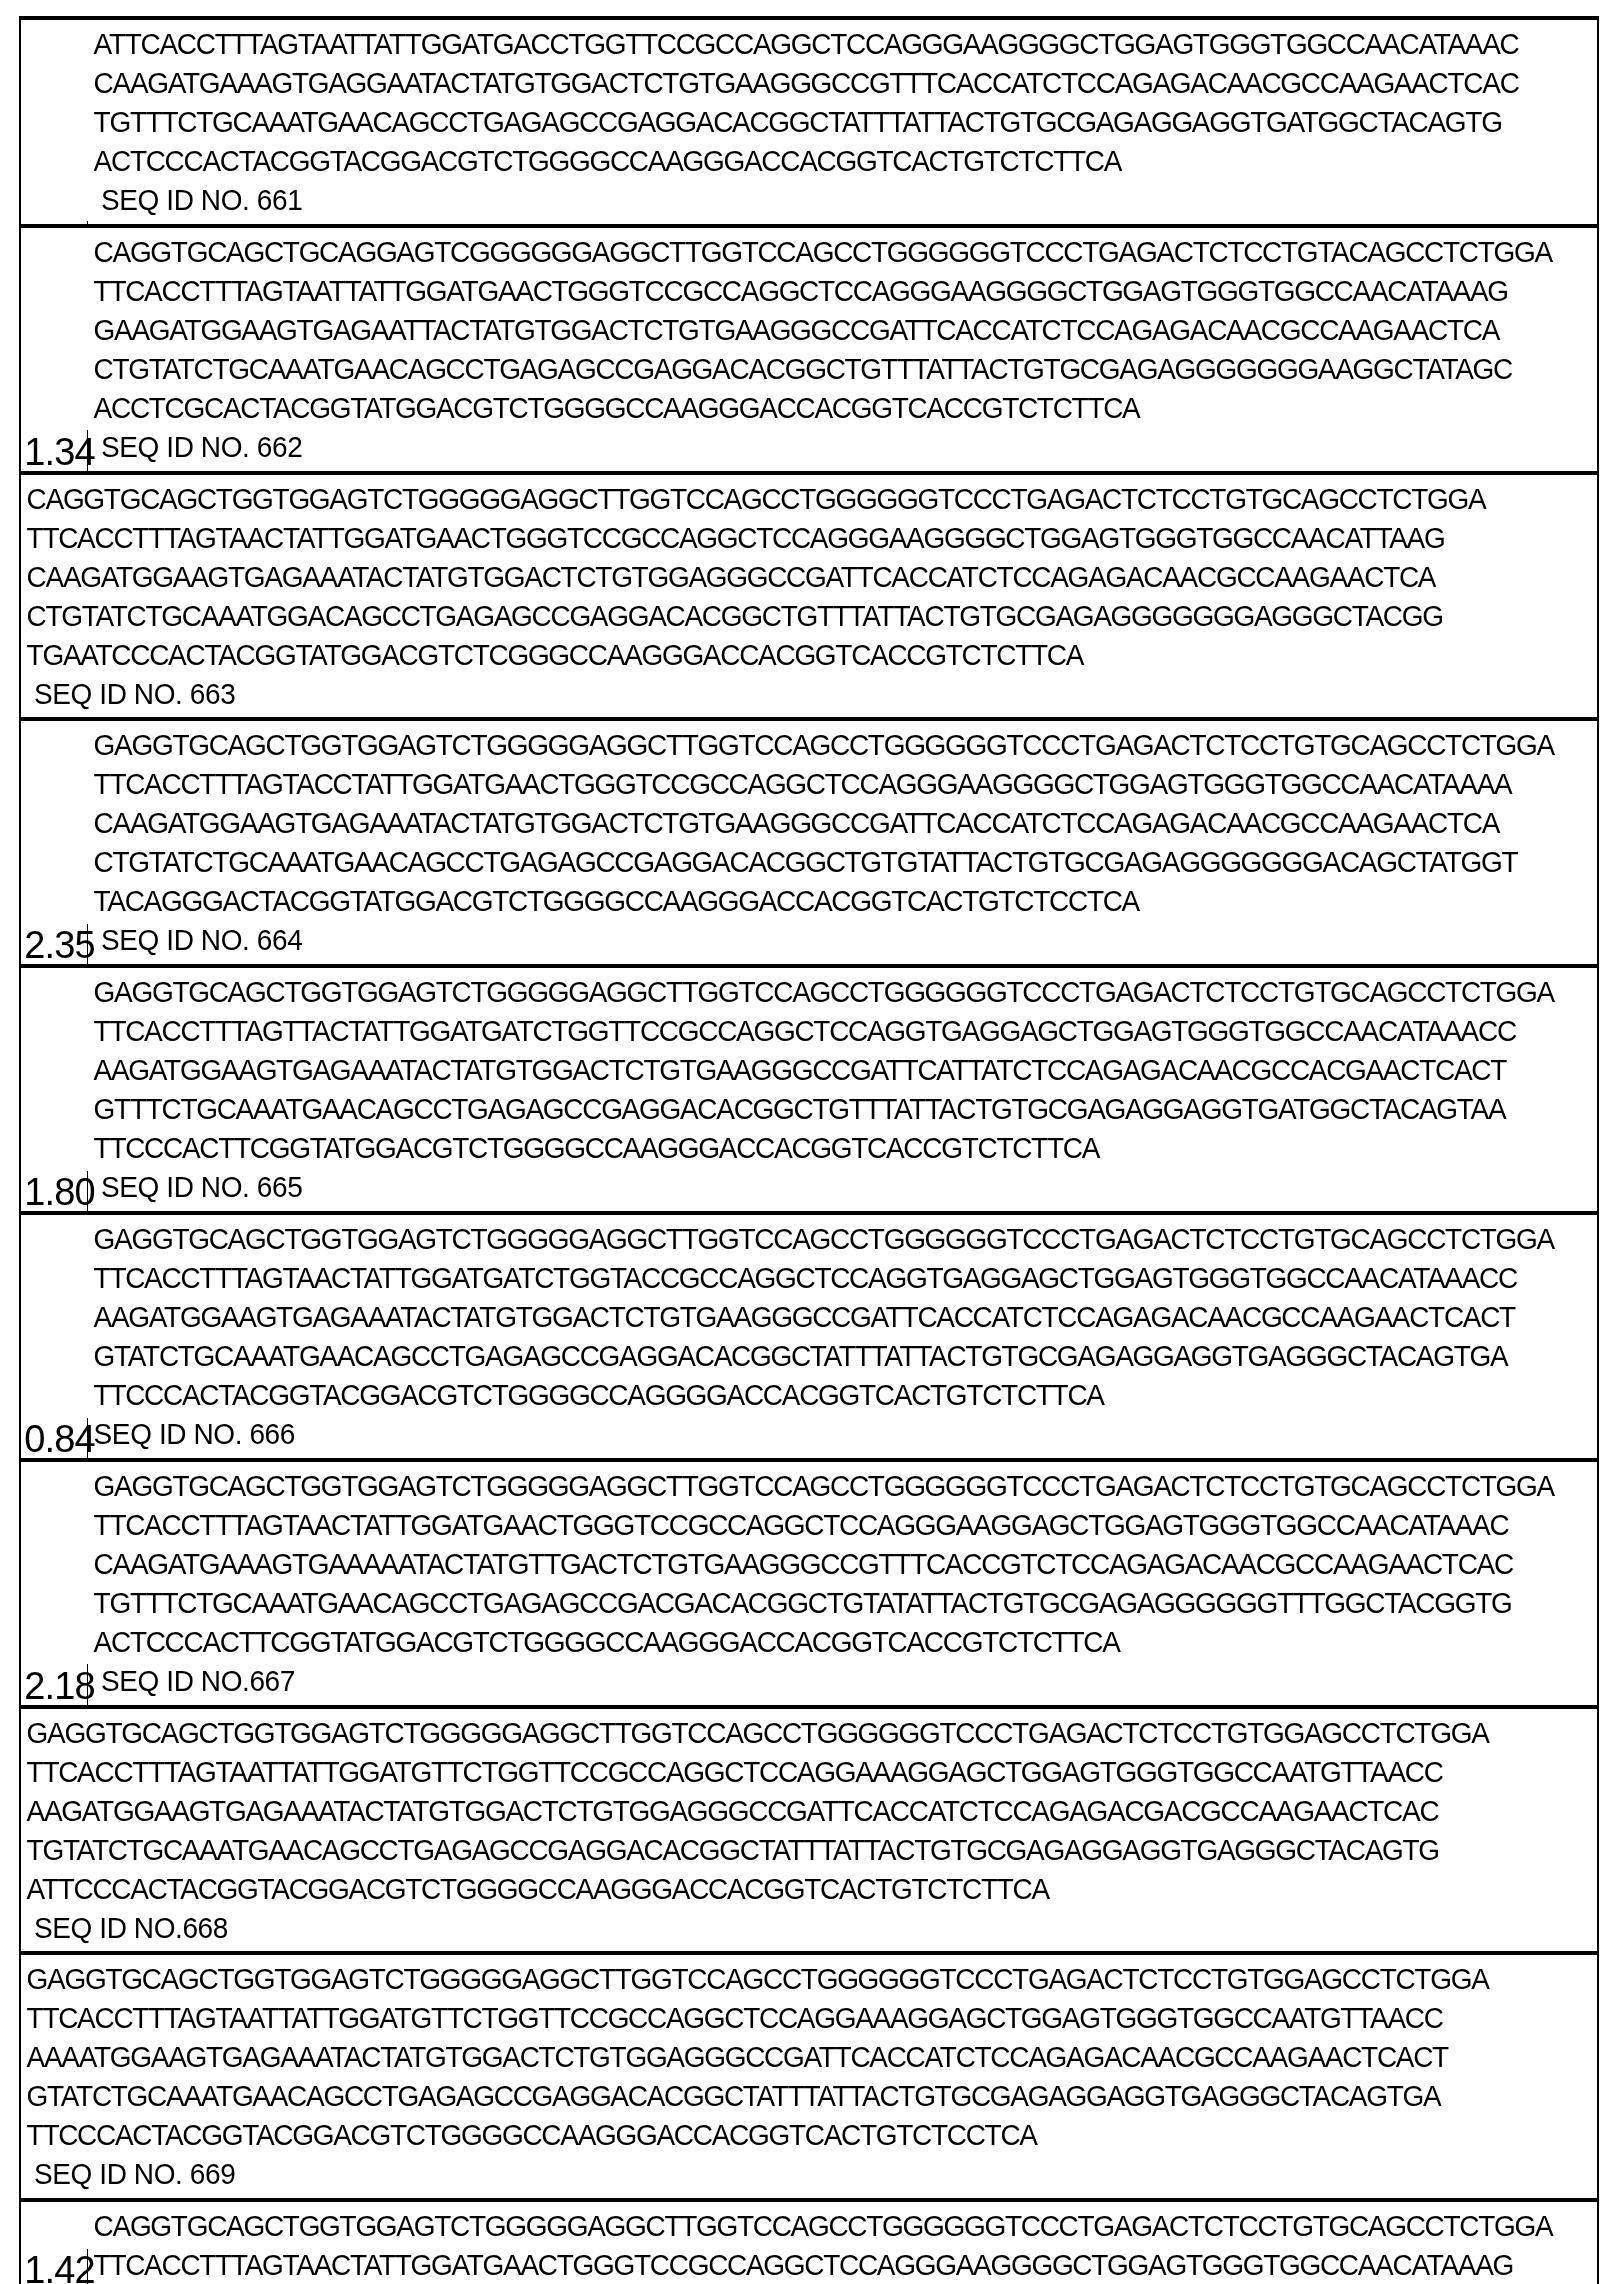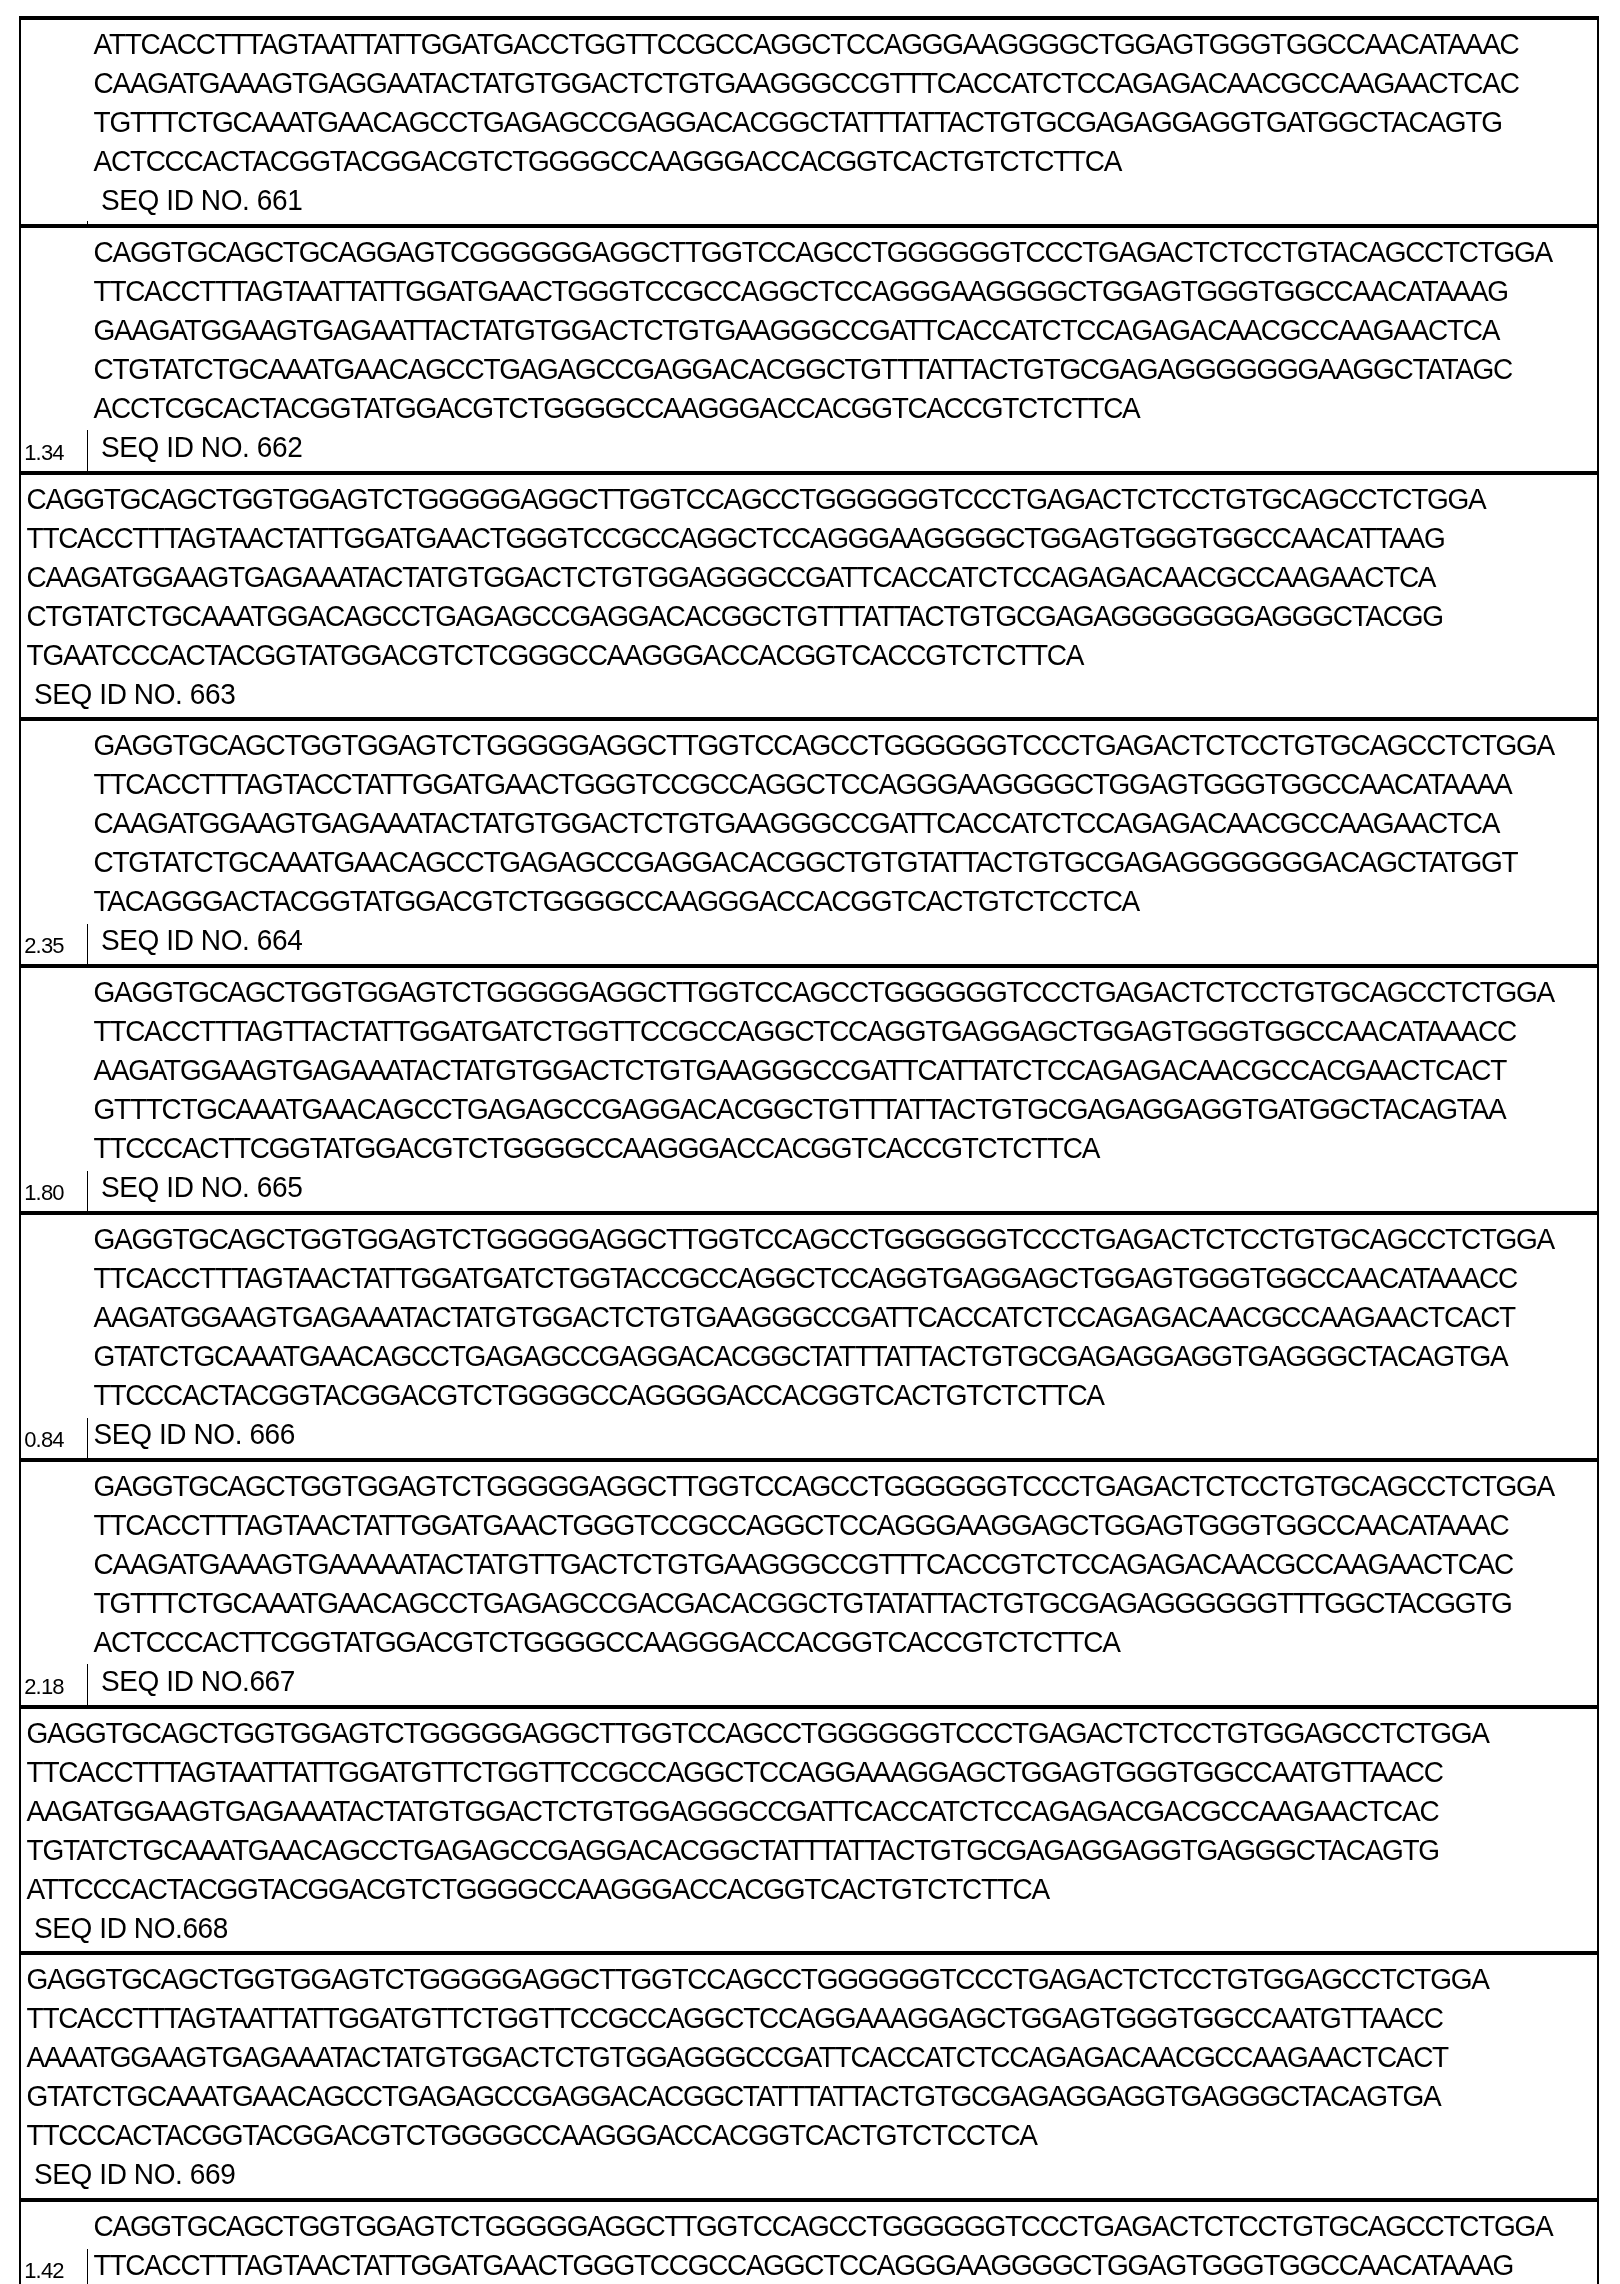--- a/index.html
+++ b/index.html
@@ -31,21 +31,21 @@
     align-items: flex-end;
   }
   .seq-row + .seq-row {
     border-top: 4px solid #000;
   }
   .id-cell {
     width: 67px;
     flex: 0 0 67px;
     box-sizing: border-box;
     border-right: 1.6px solid #000;
-    font-size: 22px;
+    font-size: 38px;
     line-height: 37px;
     padding: 3.2px 1.6px 0 3.2px;
     letter-spacing: -0.8px;
   }
   .seq-cell {
     flex: 1 1 auto;
     box-sizing: border-box;
     padding: 4px 3.2px 4.8px 5.6px;
     overflow: hidden;
   }

